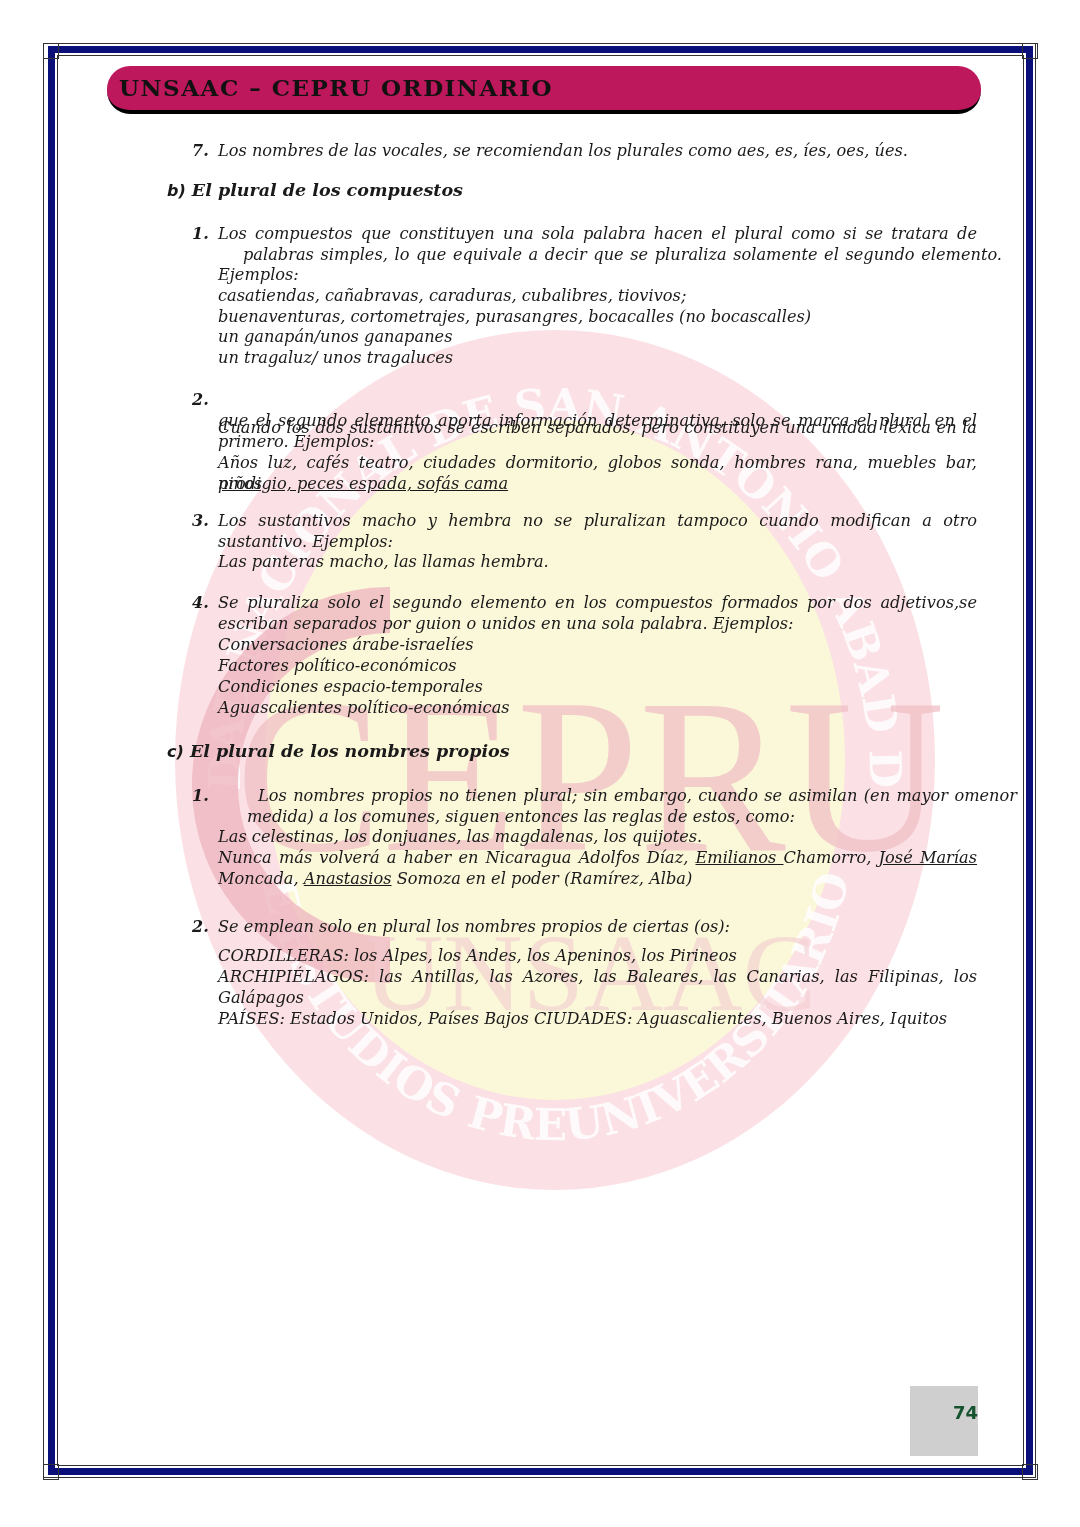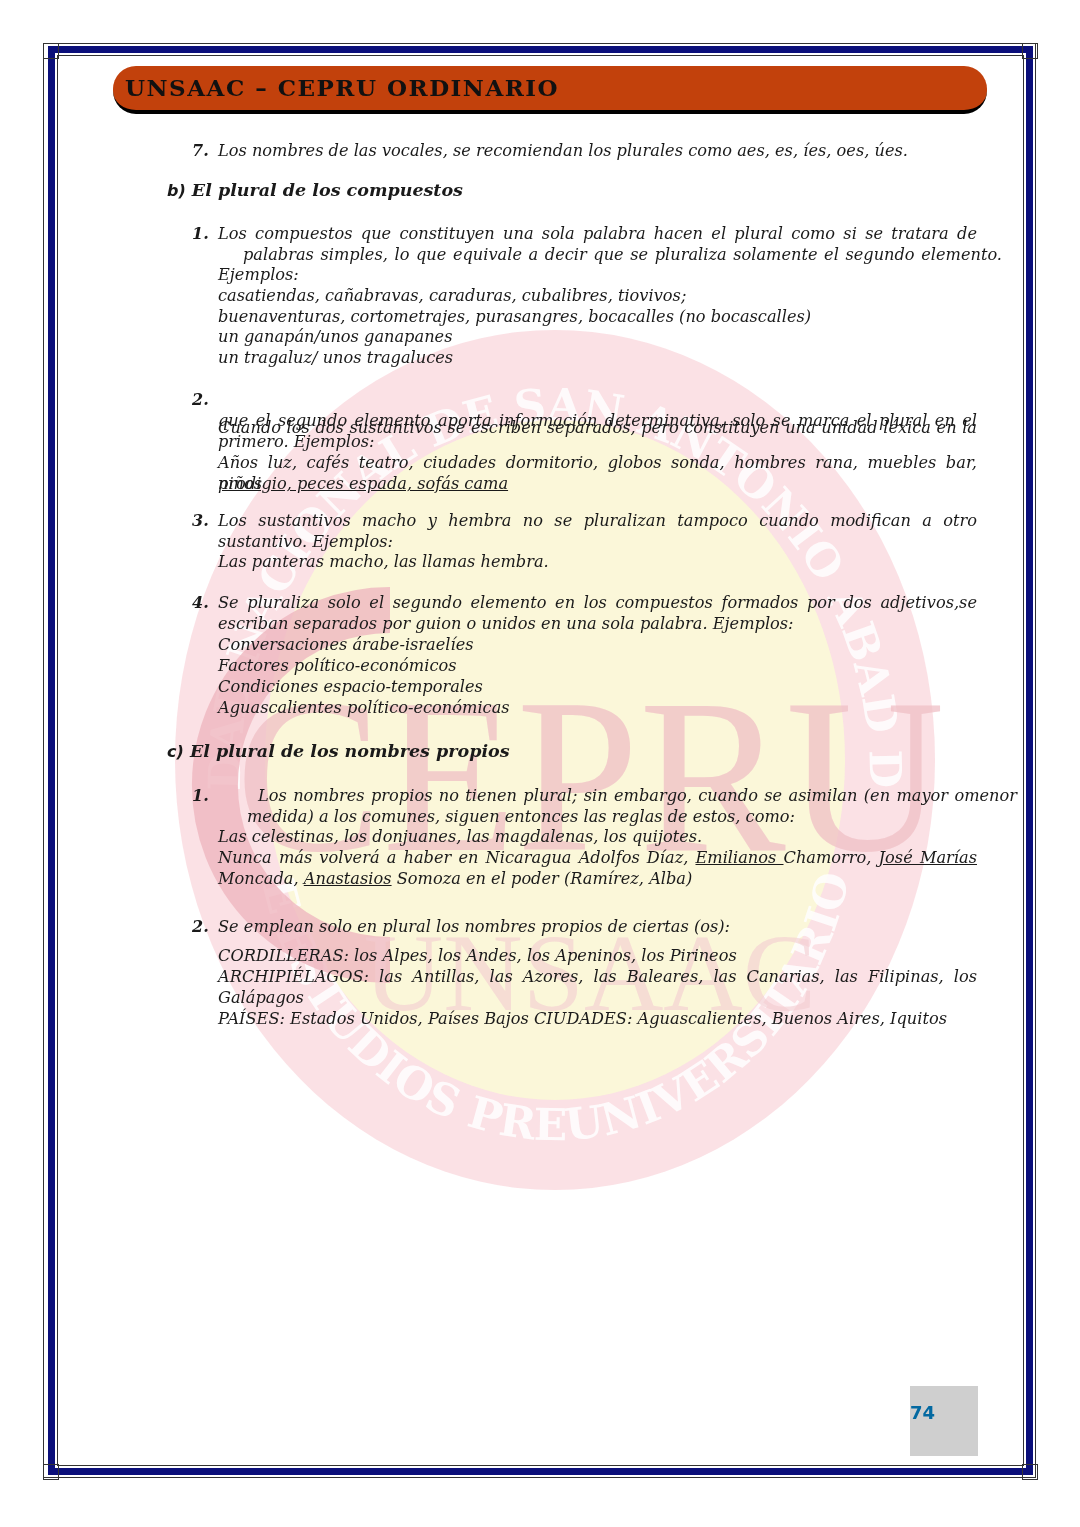--- a/index.html
+++ b/index.html
@@ -12,36 +12,36 @@
   .frame { position:absolute; left:48px; top:46px; width:985px; height:1429px;
            border:7px solid #0b0f7a; box-sizing:border-box; }
   .frame-inner { position:absolute; left:57px; top:55px; width:967px; height:1411px;
                  border:1px solid #333; box-sizing:border-box; }
   .corner { position:absolute; width:14px; height:14px; border:1px solid #333; background:transparent; }
 
   
   .wm { position:absolute; left:150px; top:310px; width:810px; height:920px; pointer-events:none; }
 
   
-  .header { position:absolute; left:113px; top:66px; width:874px; height:44px; background:#c2410c;
+  .header { position:absolute; left:107px; top:66px; width:874px; height:44px; background:#be185d;
             border-bottom:4px solid #000; box-sizing:content-box;border-radius:23px; }
   .header-title { position:absolute; left:12px; top:8px; font-family:"DejaVu Serif", serif;
                   font-weight:bold; font-size:23px; letter-spacing:1.5px; color:#111; }
 
   .content { position:absolute; left:0; top:0; width:1080px; }
   .line { position:absolute; font-style:italic; font-size:16.2px; line-height:21px; white-space:nowrap; }
   .just { text-align:justify; text-align-last:justify; white-space:normal; }
   .num { position:absolute; font-style:italic; font-weight:bold; font-size:16px; }
   .sec { position:absolute; font-style:italic; font-weight:bold; font-size:17.5px; white-space:nowrap; }
   .sec .lbl { font-family:"DejaVu Sans", sans-serif; font-size:16px; }
   u { text-decoration:underline;font-style:italic; }
 
   .pagenum-box { position:absolute; left:910px; top:1386px; width:68px; height:70px; background:#cfcfcf; }
-  .pagenum { position:absolute; left:0; width:68px; top:16px; text-align:left;
-             font-family:"DejaVu Sans", sans-serif; font-weight:bold; font-size:18px; color:#0369a1; }
+  .pagenum { position:absolute; left:0; width:68px; top:16px; text-align:right;
+             font-family:"DejaVu Sans", sans-serif; font-weight:bold; font-size:18px; color:#14532d; }
 </style>
 </head>
 <body>
 
 <div class="frame-outer"></div>
 <div class="frame"></div>
 <div class="frame-inner"></div>
 <div class="corner" style="left:43px;top:43px;"></div>
 <div class="corner" style="left:1022px;top:43px;"></div>
 <div class="corner" style="left:43px;top:1464px;"></div>

